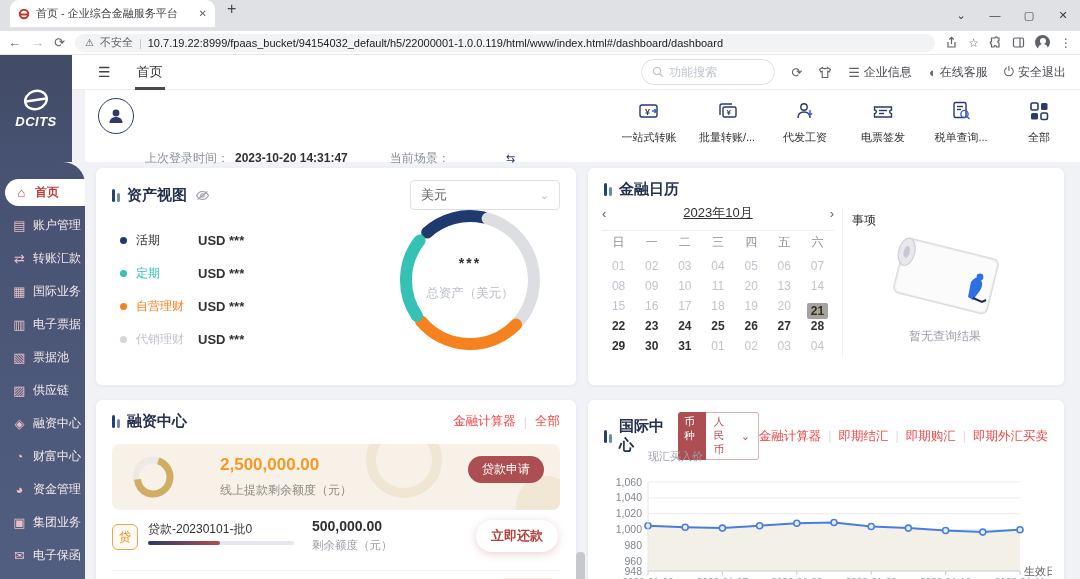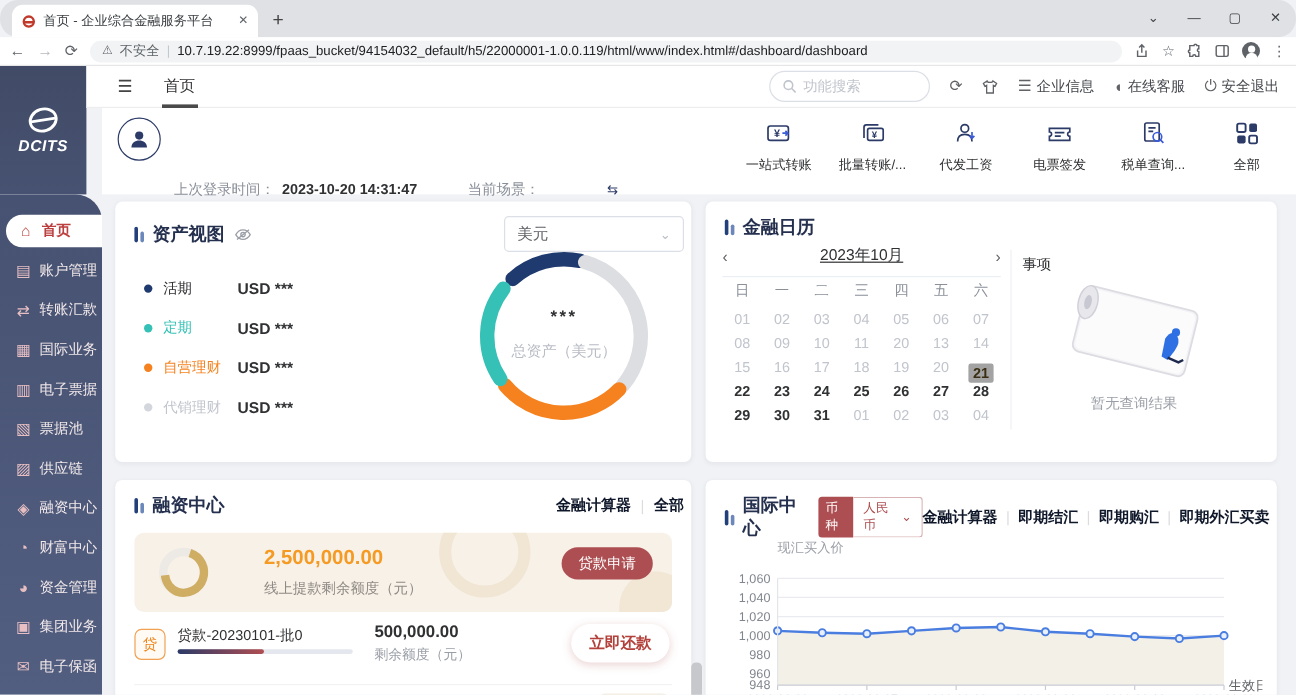--- a/index.html
+++ b/index.html
@@ -1,20 +1,20 @@
 <!DOCTYPE html>
 <html><head>
 <meta charset="utf-8">
 <style>
   * { margin:0; padding:0; box-sizing:border-box; }
   html,body { width:1080px; height:579px; overflow:hidden; }
   body { font-family:"Liberation Sans","DejaVu Sans",sans-serif; background:#f0f2f5; position:relative; font-size:12px; color:#303133; }
 
   
-  .tabstrip { position:absolute; left:0; top:0; width:1080px; height:31px; background:#dfe1e5; display:flex; align-items:flex-end;border-radius:15px; }
+  .tabstrip { position:absolute; left:0; top:0; width:1080px; height:31px; background:#dfe1e5; display:flex; align-items:flex-start; }
   .tab { width:205px; height:27px; background:#fff; border-radius:9px 9px 0 0; margin-left:10px; display:flex; align-items:center; padding:0 8px; gap:6px; }
   .tab-title { flex:1; font-size:11px; color:#3c4043; white-space:nowrap; overflow:hidden; }
   .tab-close { font-size:10px; color:#5f6368; cursor:pointer; }
   .newtab { font-size:16px; color:#444; margin:0 0 4px 12px; }
   .wincontrols { margin-left:auto; display:flex; align-items:center; height:31px; }
   .wincontrols span { width:34px; text-align:center; color:#3c4043; font-size:11px; line-height:31px; }
   .toolbar { position:absolute; left:0; top:31px; width:1080px; height:24px; background:#fff; display:flex; align-items:center; padding:0 8px; gap:10px; border-bottom:1px solid #e6e6e6; }
   .navbtn { color:#5f6368; font-size:13px; }
   .navbtn.dim { color:#b6b9bd; }
   .addressbar { flex:1; height:18px; background:#f1f3f4; border-radius:10px; display:flex; align-items:center; padding:0 10px; gap:6px; font-size:11px; color:#202124; overflow:hidden; white-space:nowrap; }
@@ -63,21 +63,21 @@
   .qa-item { display:flex; flex-direction:column; align-items:center; gap:5px; width:58px; cursor:pointer; }
   .qa-item .qa-label { font-size:11px; color:#303133; white-space:nowrap; }
 
   
   .content { position:absolute; left:85px; top:162px; width:995px; height:417px; }
   .panel { position:absolute; background:#fff; border-radius:6px; box-shadow:0 1px 4px rgba(30,40,80,.06); }
   .panel-asset    { left:11px;  top:6px;   width:480px; height:217px; }
   .panel-calendar { left:503px; top:6px;   width:476px; height:217px; }
   .panel-finance  { left:11px;  top:238px; width:480px; height:200px; }
   .panel-intl     { left:503px; top:238px; width:476px; height:200px; }
-  .panel-head { display:flex; align-items:center; padding:12px 6px 0 16px; }
+  .panel-head { display:flex; align-items:center; padding:12px 16px 0 16px; }
   .title-bars { display:inline-flex; align-items:flex-end; gap:2px; margin-right:7px; }
   .title-bars i { display:block; width:3px; border-radius:2px; background:#24407a; }
   .title-bars i:first-child { height:13px; }
   .title-bars i:last-child  { height:9px; background:#6c87b9; }
   .panel-title { font-size:15px; font-weight:bold; color:#25304f; }
 
   
   .currency-select { margin-left:auto; width:150px; height:30px; border:1px solid #dcdfe6; border-radius:4px; display:flex; align-items:center; padding:0 10px; color:#606266; font-size:13px; cursor:pointer; }
   .currency-select .chev { margin-left:auto; color:#b7bbc2; font-size:11px; }
   .asset-legend { position:absolute; left:24px; top:56px; }
@@ -101,21 +101,21 @@
   .cal-day.future { color:#303133; font-weight:bold; }
   .cal-day.today { color:#3a2f12; font-weight:bold; }
   .cal-day.today b { background:#a3a3a3; border-radius:2px; padding:1px 4px; font-weight:bold;margin-top:10px; }
   .events-divider { position:absolute; left:254px; top:40px; width:1px; height:150px; background:#f0f1f4; }
   .events-label { position:absolute; left:264px; top:44px; font-size:12px; color:#303133; }
   .empty-illu { position:absolute; left:288px; top:62px; }
   .empty-text { position:absolute; left:264px; top:160px; width:186px; text-align:center; color:#9a9ea6; font-size:12px; }
 
   
   .panel-links { margin-left:auto; display:flex; align-items:center; gap:8px; font-size:12.5px; }
-  .plink { color:#0f172a; font-weight:bold; cursor:pointer; white-space:nowrap; }
+  .plink { color:#ef4444; font-weight:normal; cursor:pointer; white-space:nowrap; }
   .psep { color:#dcdcdc; }
   .quota-card { position:absolute; left:16px; top:44px; width:448px; height:66px; background:#f8f1e8; border-radius:8px; overflow:hidden; }
   .quota-card::before { content:""; position:absolute; right:118px; top:-22px; width:56px; height:56px; border-radius:50%; border:10px solid #f1e5d3; }
   .quota-card::after { content:""; position:absolute; right:-16px; bottom:-26px; width:60px; height:60px; border-radius:50%; background:#f2e6d4; }
   .quota-ring { position:absolute; left:18px; top:10px; }
   .quota-amount { position:absolute; left:108px; top:11px; font-size:17px; font-weight:bold; color:#f59a23; }
   .quota-label { position:absolute; left:108px; top:38px; font-size:12px; color:#8f8a84; }
   .apply-btn { position:absolute; right:16px; top:12px; background:#ad4f52; color:#fff; font-size:12px; border:none; border-radius:14px; padding:5px 14px; cursor:pointer; z-index:1; }
   .quota-total { position:absolute; right:16px; top:40px; font-size:12px; color:#8f8a84; z-index:1; }
   .loan-row { position:absolute; left:16px; top:118px; width:448px; height:44px; }

